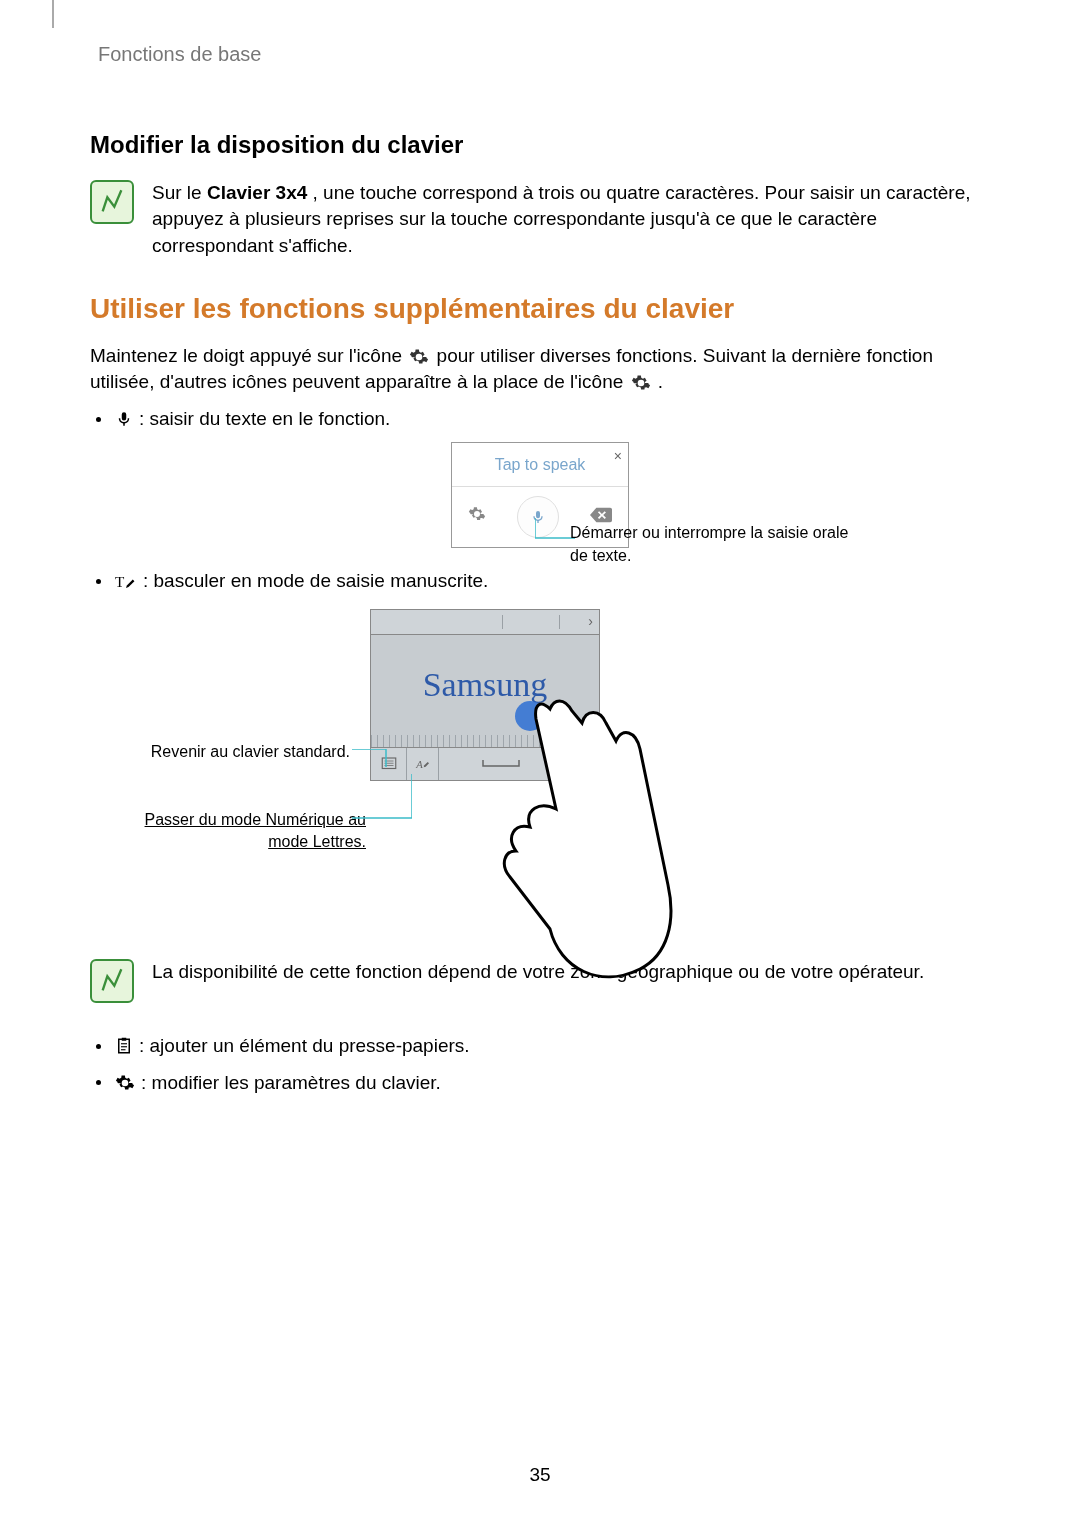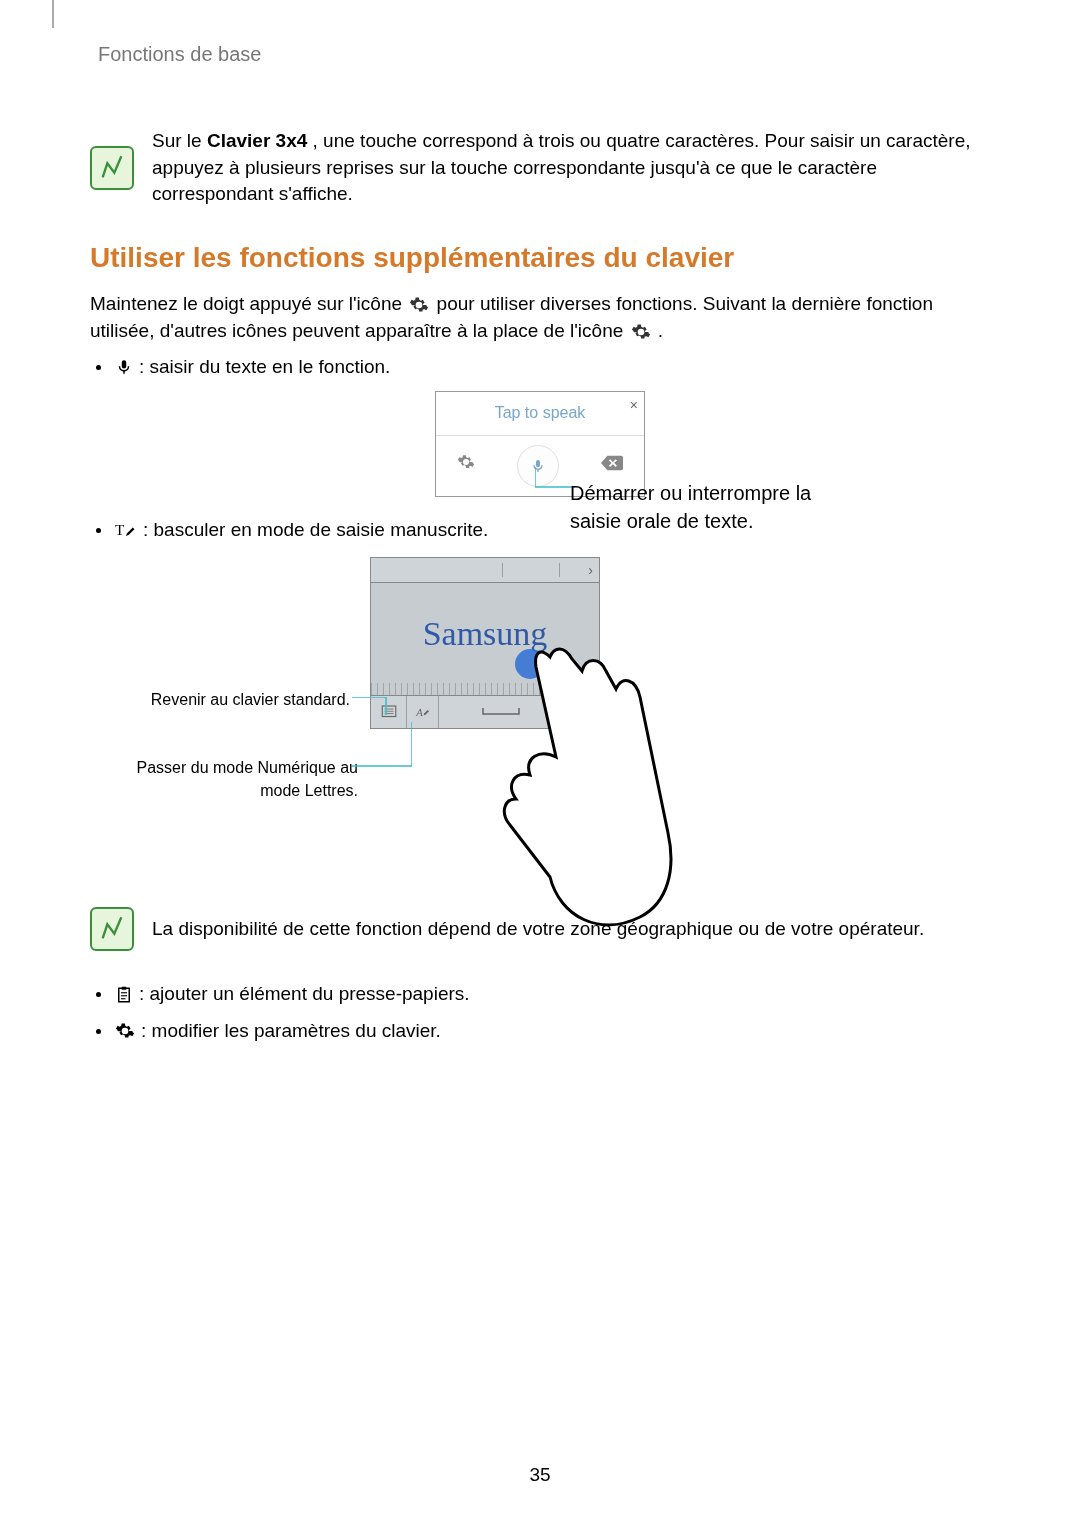--- a/index.html
+++ b/index.html
@@ -36,21 +36,21 @@
   .h3 {
     font-weight: bold;
     font-size: 24px;
     margin-bottom: 14px;
   }
   .para {
     margin-bottom: 10px;
   }
   .note-row {
     display: flex;
-    align-items: center;
+    align-items: flex-start;
     margin-top: 18px;
     margin-bottom: 30px;
   }
   .note-icon {
     width: 44px;
     height: 44px;
     border: 2px solid #3a8f3a;
     border-radius: 6px;
     background: #e7f5dc;
     display: flex;
@@ -88,21 +88,21 @@
     margin: 0 2px;
   }
   .figure1-wrap {
     display:flex;
     align-items: flex-start;
     justify-content: center;
     margin: 10px 0 20px 0;
     position: relative;
   }
   .voice-panel {
-    width: 210px;
+    width: 178px;
     border: 1px solid #999;
     background:#fff;
     position: relative;
     text-align: right;
   }
   .voice-top {
     display:flex; align-items:center; justify-content:center;
     height:44px;
     position:relative;
     border-bottom:1px solid #ddd;
@@ -122,23 +122,23 @@
     display:flex;align-items:center;justify-content:center;
   }
   .voice-bottom {
     height:34px; display:flex; align-items:center; justify-content:center;
     color:#9fb8c8; font-size:15px; filter:blur(0.6px);
     border-top:1px solid #eee;
   }
   .callout1 {
     position:absolute;
     left: 480px;
-    top: 88px;
+    top: 80px;
     width: 280px;
-    font-size:20px;
+    font-size:16px;
   }
 
   .figure2-wrap {
     position:relative;
     margin: 14px 0 20px 0;
     height: 330px;
   }
   .hand-panel {
     position:absolute;
     left: 280px;
@@ -214,20 +214,21 @@
   .bold { font-weight:bold; }
 </style>
 </head>
 <body>
 
 <div class="page">
   <div class="left-margin-line"></div>
 
   <div class="header">Fonctions de base</div>
 
+  <h3 class="h3">Modifier la disposition du clavier</h3>
 
 
   <div class="note-row">
     <div class="note-icon">
       <svg viewBox="0 0 24 24">
           <path fill="none" stroke="#3a8f3a" stroke-width="2" d="M4 20l4-12 6 8 6-14"></path>
         </svg>
     </div>
     <div class="note-text">
       <span>Sur le </span>
@@ -364,21 +365,21 @@
         C120 40 106 40 102 54
         L92 42
         C84 28 74 30 70 40 Z"></path>
     </svg>
 
     <div class="callout-left" style="left:0; top:132px;">Revenir au clavier standard.</div>
     <svg style="position:absolute;left:262px;top:140px;width:40px;height:20px;">
         <path d="M0 0 H34 V18" fill="none" stroke="#3bbcc9" stroke-width="1.5"></path>
       </svg>
 
-    <div class="callout-left" style="left:8px; top:200px;">Passer du mode Numérique au mode Lettres.</div>
+    <div class="callout-left" style="left:16px; top:200px;text-decoration:underline;">Passer du mode Numérique au mode Lettres.</div>
     <svg style="position:absolute;left:262px;top:165px;width:60px;height:50px;">
         <path d="M0 44 H60 V0" fill="none" stroke="#3bbcc9" stroke-width="1.5"></path>
       </svg>
   </div>
 
   <div class="note-row">
     <div class="note-icon">
       <svg viewBox="0 0 24 24">
           <path fill="none" stroke="#3a8f3a" stroke-width="2" d="M4 20l4-12 6 8 6-14"></path>
         </svg>

